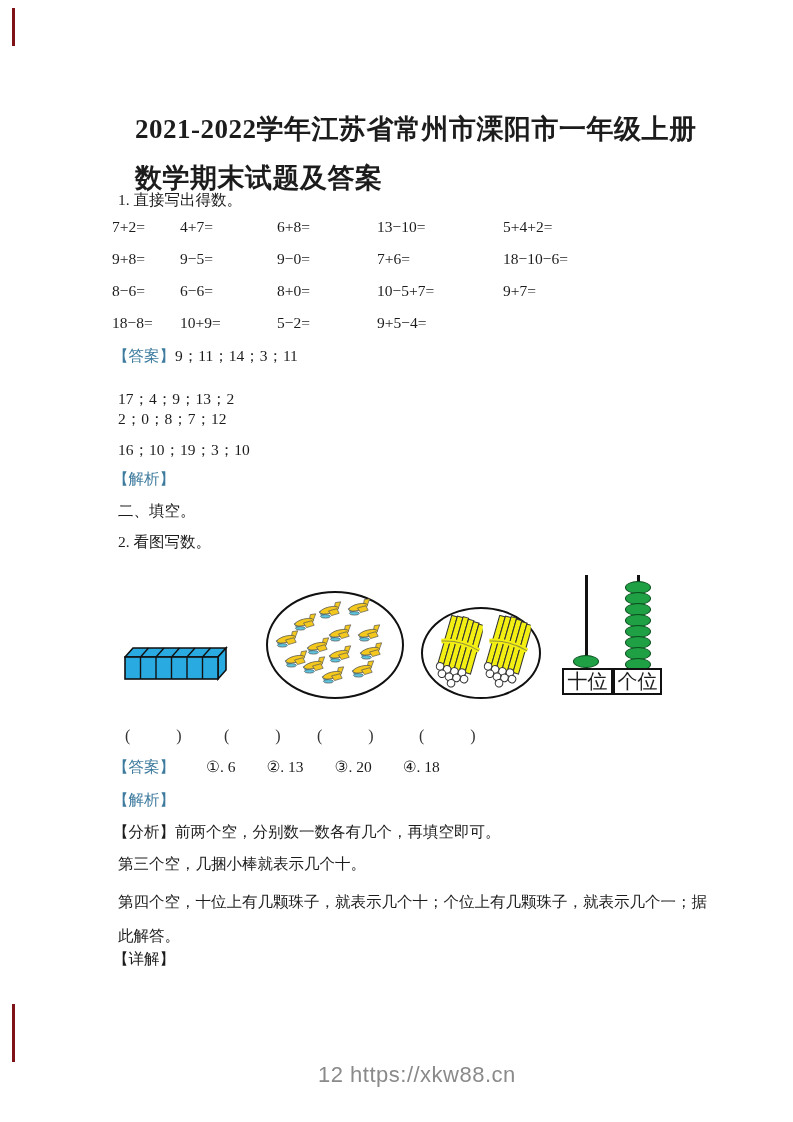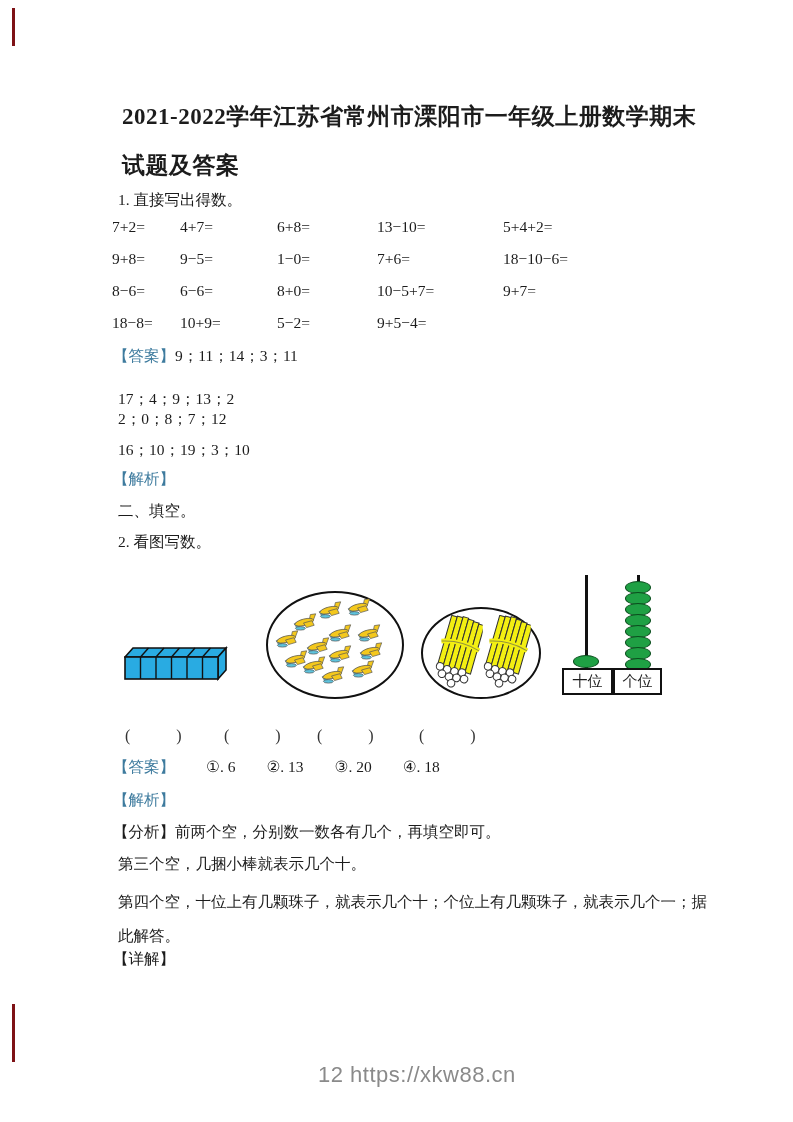--- a/index.html
+++ b/index.html
@@ -1,39 +1,39 @@
 <!DOCTYPE html>
 <html style="--label-blue: #3e7b9e; --cube-blue: #29abe2; --bead-green: #1fa044; --stick-yellow: #f3ef12;"><head>
 <meta charset="utf-8">
 <style>
   html,body{margin:0;padding:0;background:#fff;}
   .page{position:relative;width:793px;height:1122px;background:#fff;overflow:hidden;
         font-family:"Liberation Serif","DejaVu Serif",serif;color:#1c1c1c;}
   .abs{position:absolute;}
-  .title{position:absolute;left:118px;top:88px;width:578px;font-size:23px;font-weight:bold;
-         line-height:49px;letter-spacing:.5px;margin:4px;}
+  .title{position:absolute;left:118px;top:88px;width:578px;font-size:27px;font-weight:bold;
+         line-height:49px;letter-spacing:.5px;margin:17px;}
   .line{position:absolute;left:118px;font-size:15.5px;line-height:21px;white-space:nowrap;}
   .blue{color:var(--label-blue,#3e7b9e);}
   .grid{position:absolute;left:112px;top:218px;display:grid;
         grid-template-columns:68px 97px 100px 126px auto;grid-auto-rows:32px;font-size:15.5px;}
   .grid span{white-space:nowrap;}
   .blank-pair{position:absolute;top:727px;font-size:16px;color:#333;}
   .blank-gap{display:inline-block;width:46px;}
   .ans-row{position:absolute;left:113px;top:757px;display:flex;align-items:baseline;font-size:15.5px;}
   .ans-item{margin-left:31px;white-space:nowrap;text-align:right;}
   .ans-item:first-of-type{margin-left:12px;}
   .wrapline{position:absolute;left:118px;top:885px;width:600px;font-size:15.5px;line-height:34px;}
   .ellipse{position:absolute;border:2.5px solid #111;border-radius:50%;box-sizing:border-box;}
   .plane{position:absolute;width:26px;height:20px;}
   .bundle{position:absolute;width:48px;height:74px;}
   .rod{position:absolute;width:2.5px;background:#111;}
   .bead{position:absolute;width:26px;height:13px;border-radius:50%;
         background:var(--bead-green,#1fa044);border:1.2px solid #0a4d1d;box-sizing:border-box;}
   .pv-box{position:absolute;top:668px;height:27px;border:2px solid #111;background:#fff;
-          display:flex;align-items:center;justify-content:center;font-size:15px;box-sizing:border-box;}
+          display:flex;align-items:center;justify-content:center;font-size:20px;box-sizing:border-box;}
   .footer{position:absolute;left:318px;top:1062px;font-family:"Liberation Sans","DejaVu Sans",sans-serif;
           font-size:22px;color:#8a8a8a;letter-spacing:.5px;}
   .red-mark{position:absolute;left:12px;width:3px;background:#7e1216;}
 </style>
 </head>
 <body>
 
 <div class="page">
 
   <div class="red-mark" style="top:8px;height:38px;"></div>
@@ -44,21 +44,21 @@
   <div class="line" style="top:189px;">1. 直接写出得数。</div>
 
   <div class="grid">
     <span>7+2=</span>
     <span>4+7=</span>
     <span>6+8=</span>
     <span>13−10=</span>
     <span>5+4+2=</span>
     <span>9+8=</span>
     <span>9−5=</span>
-    <span>1−0=</span>
+    <span>9−0=</span>
     <span>7+6=</span>
     <span>18−10−6=</span>
     <span>8−6=</span>
     <span>6−6=</span>
     <span>8+0=</span>
     <span>10−5+7=</span>
     <span>9+7=</span>
     <span>18−8=</span>
     <span>10+9=</span>
     <span>5−2=</span>

